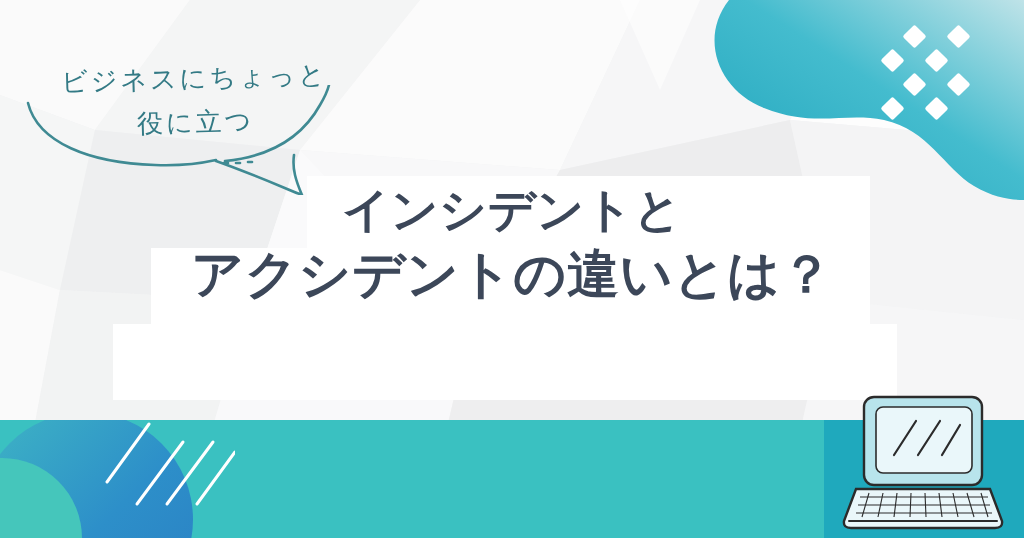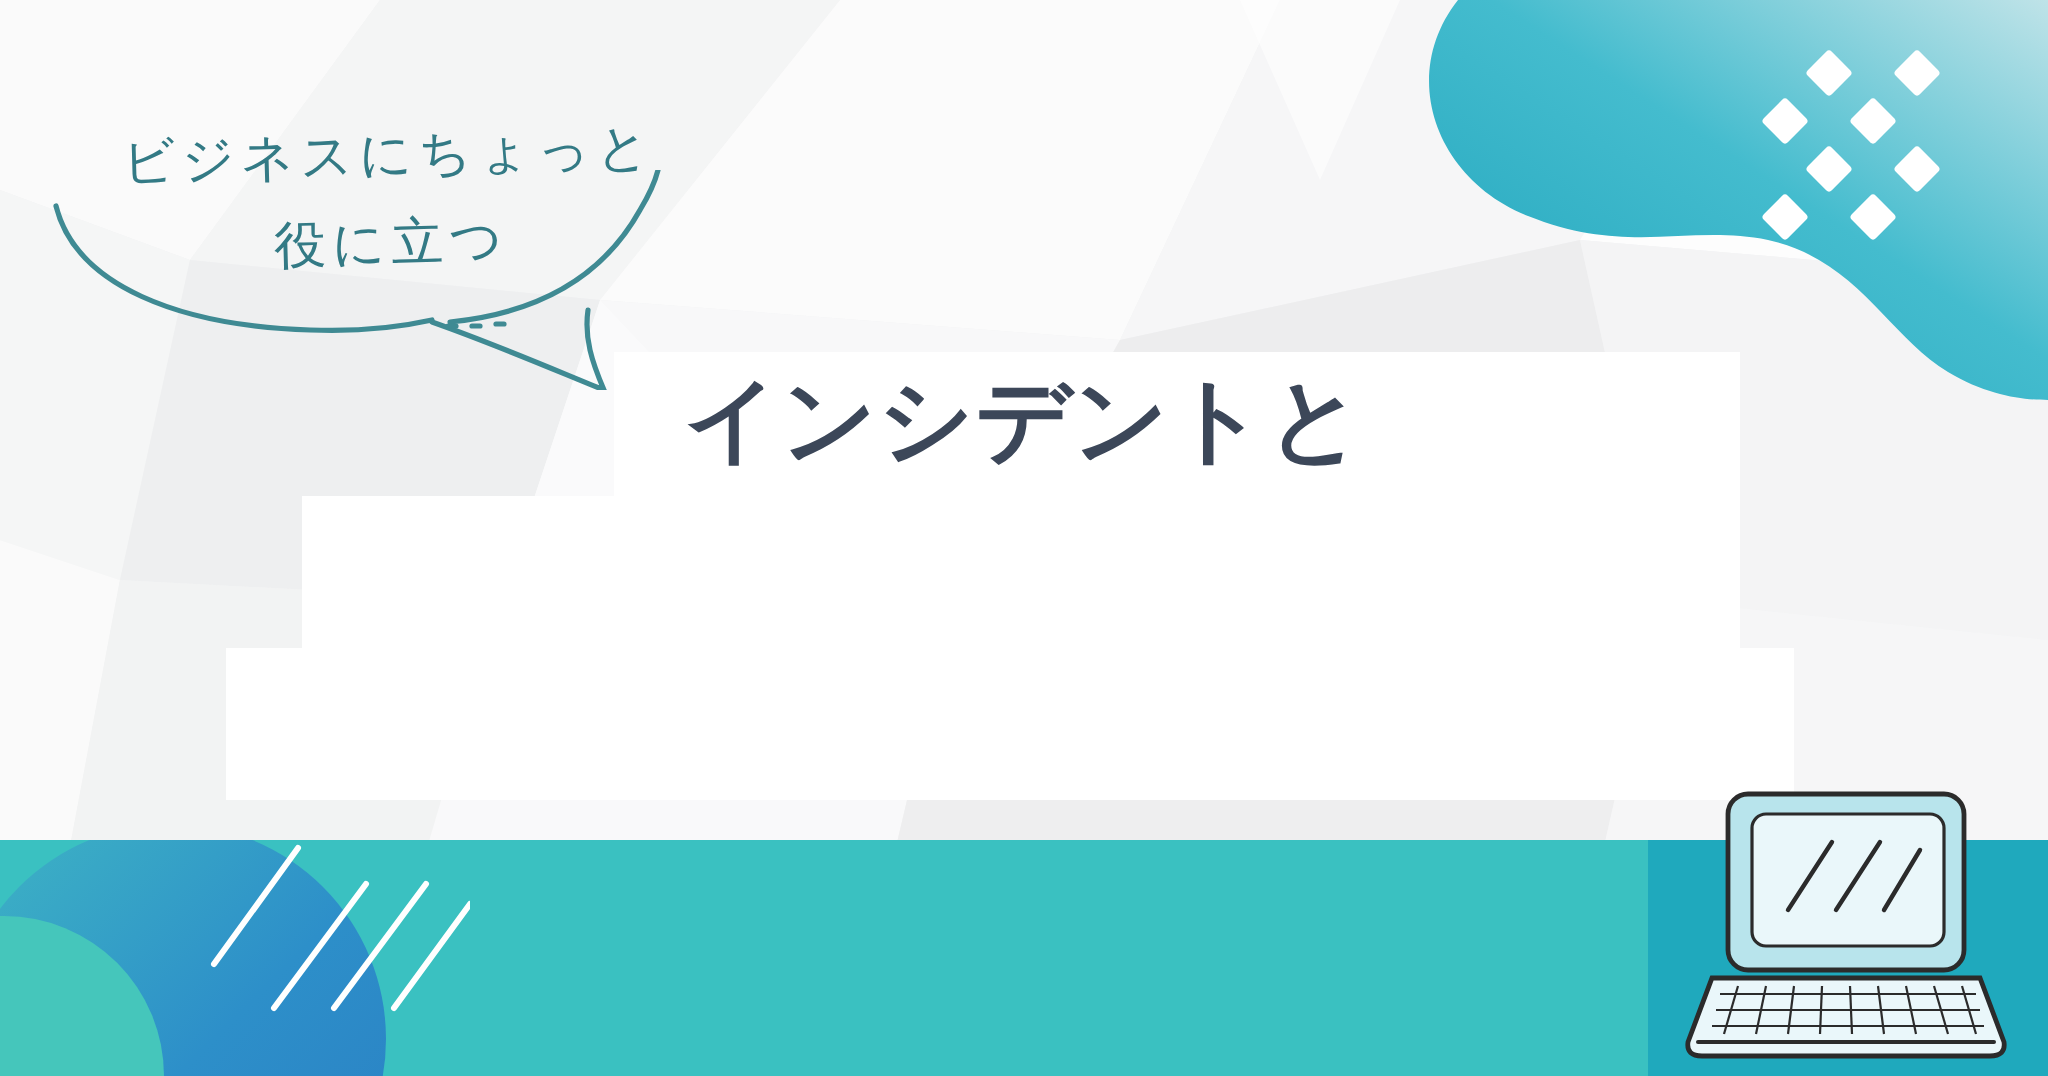--- a/index.html
+++ b/index.html
@@ -237,20 +237,21 @@
       <line x1="92" y1="90" x2="130" y2="38"></line>
     </svg>
   </div>
 
   <div class="tbox" id="tbox-1"></div>
   <div class="tbox" id="tbox-2"></div>
   <div class="tbox" id="tbox-3"></div>
 
   <div class="title-layer">
     <div class="tline" id="tline-1">インシデントと</div>
+    <div class="tline" id="tline-2">アクシデントの違いとは？</div>
   </div>
 
   <svg class="bubble" viewBox="0 0 330 110">
     <path d="M 8 18 C 18 58 70 78 135 80 C 160 81 178 79 196 75"></path>
     <path d="M 205 76 C 245 72 280 56 300 20 C 306 10 308 4 309 0"></path>
     <path d="M 196 76 C 230 88 262 102 282 110 C 276 96 272 84 274 70"></path>
     <line x1="204" y1="78" x2="208" y2="78"></line>
     <line x1="216" y1="78" x2="220" y2="78"></line>
     <line x1="228" y1="77" x2="232" y2="77"></line>
   </svg>

